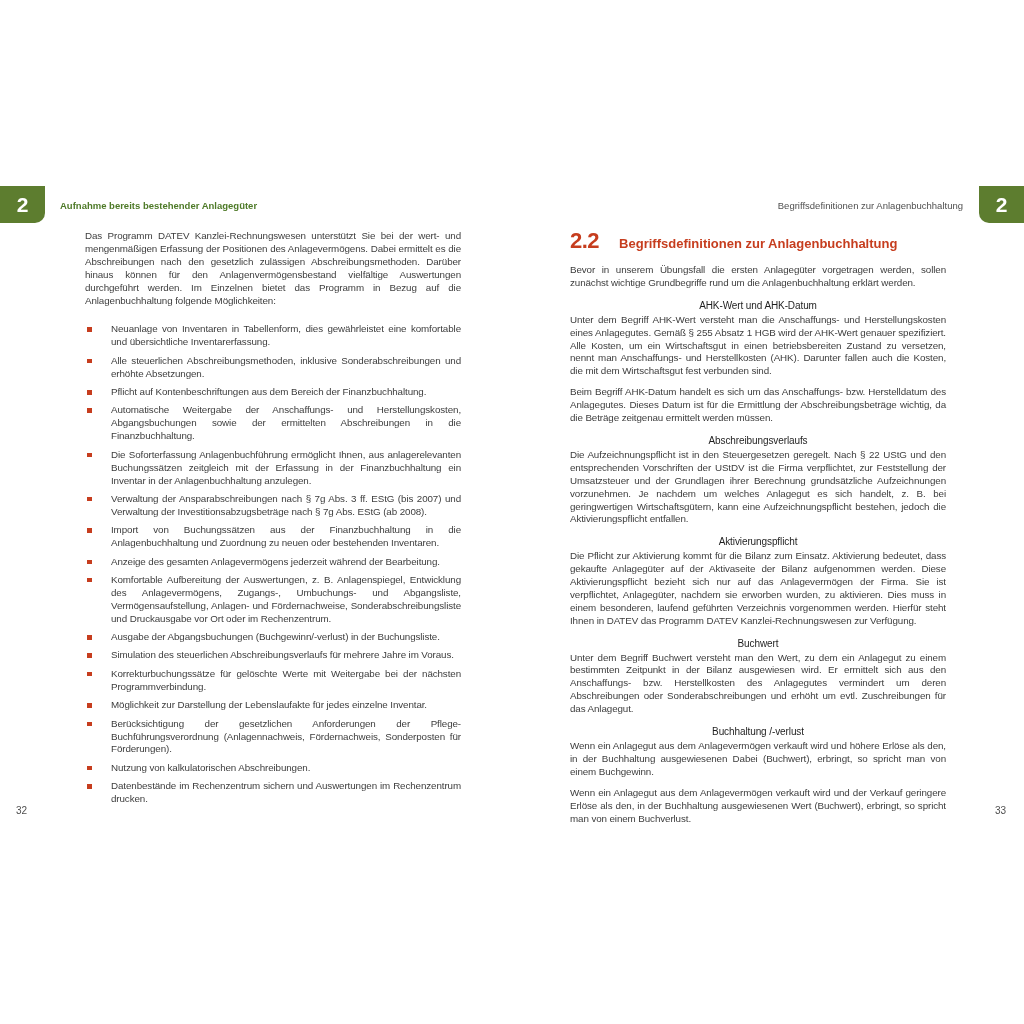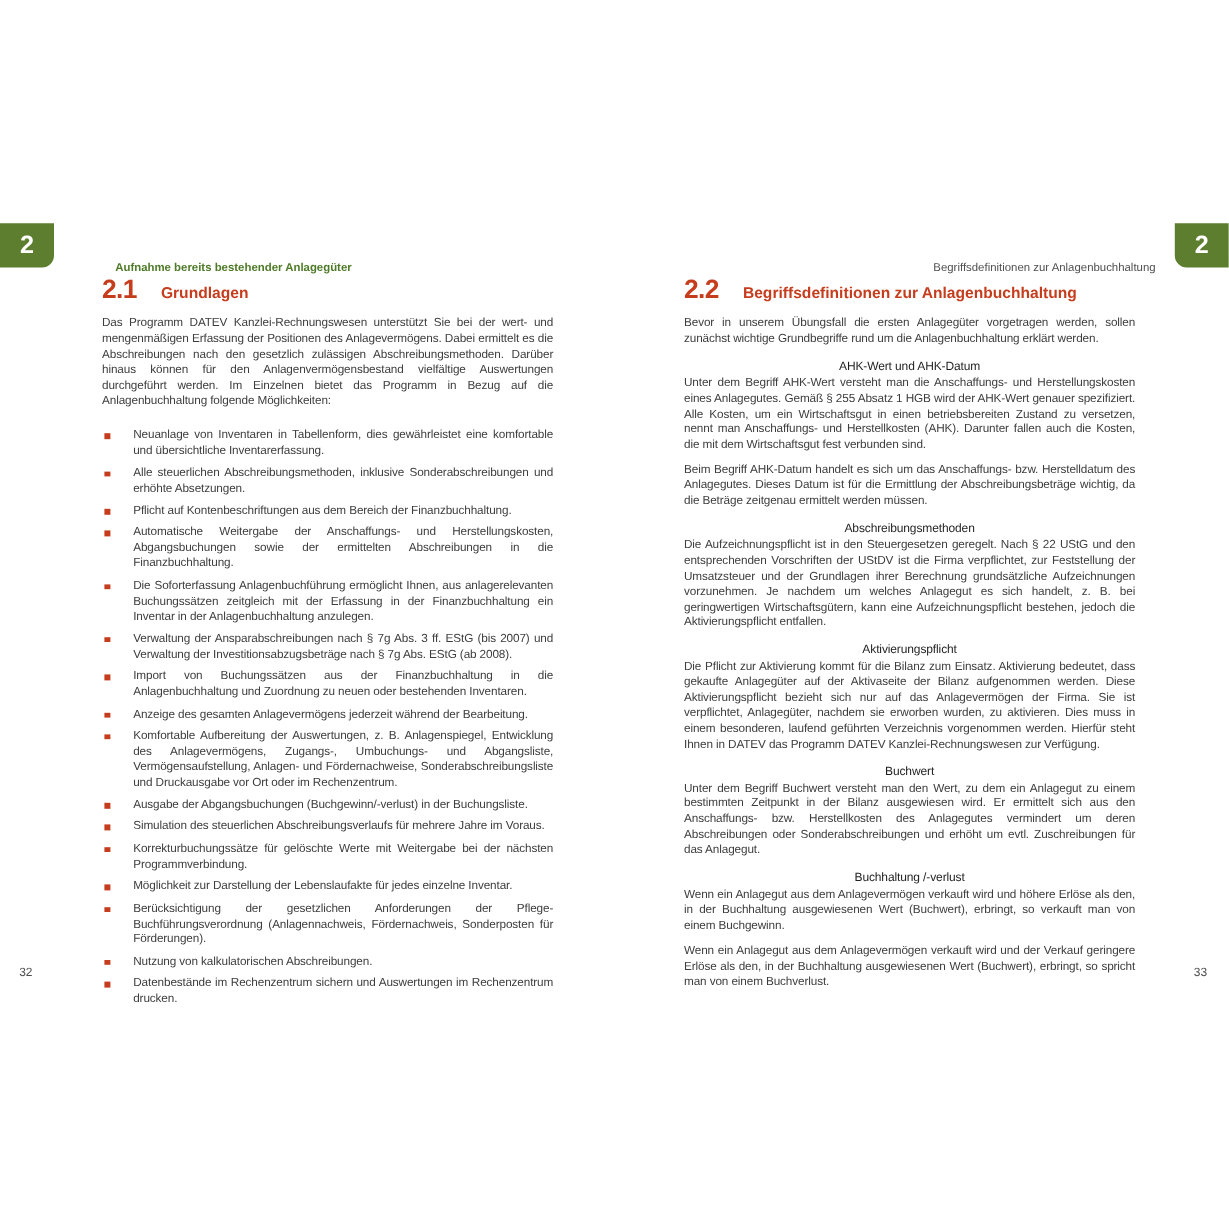--- a/index.html
+++ b/index.html
@@ -9,21 +9,21 @@
   }
   
   .tab{
     position:absolute;top:186px;width:45px;height:37px;background:#5d7d2f;color:#ffffff;
     display:flex;align-items:center;justify-content:center;
     font-size:21px;font-weight:bold;
   }
   .tab-left{left:0;border-radius:0 0 10px 0;}
   .tab-right{right:0;border-radius:0 0 0 10px;}
   
-  .running{position:absolute;top:218px;font-size:9.5px;letter-spacing:0;margin-left:36px;}
+  .running{position:absolute;top:200px;font-size:9.5px;letter-spacing:0;}
   .running-left{left:60px;color:#4e7a28;font-weight:bold;}
   .running-right{right:61px;color:#4f4f4f;font-weight:normal;}
   
   .col{position:absolute;top:230px;width:376px;}
   .col-left{left:85px;}
   .col-right{left:570px;}
   
   .sec-head{display:flex;align-items:flex-end;margin:0 0 12px 0;color:#c63d1e;}
   .sec-num{font-size:22px;font-weight:bold;line-height:22px;letter-spacing:-0.5px;}
   .sec-title{font-size:13px;font-weight:bold;line-height:15px;margin-left:20px;padding-bottom:1px;}
@@ -52,24 +52,20 @@
 </div>
 
 <div class="tab tab-right">
   <span>2</span>
 </div>
 
 <div class="running running-left">Aufnahme bereits bestehender Anlagegüter</div>
 <div class="running running-right">Begriffsdefinitionen zur Anlagenbuchhaltung</div>
 
 <div class="col col-left">
-  <div class="sec-head">
-    <span class="sec-num">2.1</span>
-    <span class="sec-title">Grundlagen</span>
-  </div>
   <div class="body-text">
     <p class="para">Das Programm DATEV Kanzlei-Rechnungswesen unterstützt Sie bei der wert- und mengenmäßigen Erfassung der Positionen des Anlagevermögens. Dabei ermittelt es die Abschreibungen nach den gesetzlich zulässigen Abschreibungsmethoden. Darüber hinaus können für den Anlagenvermögensbestand vielfältige Auswertungen durchgeführt werden. Im Einzelnen bietet das Programm in Bezug auf die Anlagenbuchhaltung folgende Möglichkeiten:</p>
     <ul class="bullets">
       <li><span class="sq"></span><span>Neuanlage von Inventaren in Tabellenform, dies gewährleistet eine komfortable und übersichtliche Inventarerfassung.</span></li>
       <li><span class="sq"></span><span>Alle steuerlichen Abschreibungsmethoden, inklusive Sonderabschreibungen und erhöhte Absetzungen.</span></li>
       <li><span class="sq"></span><span>Pflicht auf Kontenbeschriftungen aus dem Bereich der Finanzbuchhaltung.</span></li>
       <li><span class="sq"></span><span>Automatische Weitergabe der Anschaffungs- und Herstellungskosten, Abgangsbuchungen sowie der ermittelten Abschreibungen in die Finanzbuchhaltung.</span></li>
       <li><span class="sq"></span><span>Die Soforterfassung Anlagenbuchführung ermöglicht Ihnen, aus anlagerelevanten Buchungssätzen zeitgleich mit der Erfassung in der Finanzbuchhaltung ein Inventar in der Anlagenbuchhaltung anzulegen.</span></li>
       <li><span class="sq"></span><span>Verwaltung der Ansparabschreibungen nach § 7g Abs. 3 ff. EStG (bis 2007) und Verwaltung der Investitionsabzugsbeträge nach § 7g Abs. EStG (ab 2008).</span></li>
       <li><span class="sq"></span><span>Import von Buchungssätzen aus der Finanzbuchhaltung in die Anlagenbuchhaltung und Zuordnung zu neuen oder bestehenden Inventaren.</span></li>
@@ -94,36 +90,36 @@
   <div class="body-text">
     <p class="para">Bevor in unserem Übungsfall die ersten Anlagegüter vorgetragen werden, sollen zunächst wichtige Grundbegriffe rund um die Anlagenbuchhaltung erklärt werden.</p>
 
     <div class="def">
       <div class="def-term">AHK-Wert und AHK-Datum</div>
       <p>Unter dem Begriff AHK-Wert versteht man die Anschaffungs- und Herstellungskosten eines Anlagegutes. Gemäß § 255 Absatz 1 HGB wird der AHK-Wert genauer spezifiziert. Alle Kosten, um ein Wirtschaftsgut in einen betriebsbereiten Zustand zu versetzen, nennt man Anschaffungs- und Herstellkosten (AHK). Darunter fallen auch die Kosten, die mit dem Wirtschaftsgut fest verbunden sind.</p>
       <p>Beim Begriff AHK-Datum handelt es sich um das Anschaffungs- bzw. Herstelldatum des Anlagegutes. Dieses Datum ist für die Ermittlung der Abschreibungsbeträge wichtig, da die Beträge zeitgenau ermittelt werden müssen.</p>
     </div>
 
     <div class="def">
-      <div class="def-term">Abschreibungsmethoden</div>
+      <div class="def-term">Abschreibungsverlaufs</div>
       <p>Die Aufzeichnungspflicht ist in den Steuergesetzen geregelt. Nach § 22 UStG und den entsprechenden Vorschriften der UStDV ist die Firma verpflichtet, zur Feststellung der Umsatzsteuer und der Grundlagen ihrer Berechnung grundsätzliche Aufzeichnungen vorzunehmen. Je nachdem um welches Anlagegut es sich handelt, z. B. bei geringwertigen Wirtschaftsgütern, kann eine Aufzeichnungspflicht bestehen, jedoch die Aktivierungspflicht entfallen.</p>
     </div>
 
     <div class="def">
       <div class="def-term">Aktivierungspflicht</div>
       <p>Die Pflicht zur Aktivierung kommt für die Bilanz zum Einsatz. Aktivierung bedeutet, dass gekaufte Anlagegüter auf der Aktivaseite der Bilanz aufgenommen werden. Diese Aktivierungspflicht bezieht sich nur auf das Anlagevermögen der Firma. Sie ist verpflichtet, Anlagegüter, nachdem sie erworben wurden, zu aktivieren. Dies muss in einem besonderen, laufend geführten Verzeichnis vorgenommen werden. Hierfür steht Ihnen in DATEV das Programm DATEV Kanzlei-Rechnungswesen zur Verfügung.</p>
     </div>
 
     <div class="def">
       <div class="def-term">Buchwert</div>
       <p>Unter dem Begriff Buchwert versteht man den Wert, zu dem ein Anlagegut zu einem bestimmten Zeitpunkt in der Bilanz ausgewiesen wird. Er ermittelt sich aus den Anschaffungs- bzw. Herstellkosten des Anlagegutes vermindert um deren Abschreibungen oder Sonderabschreibungen und erhöht um evtl. Zuschreibungen für das Anlagegut.</p>
     </div>
 
     <div class="def">
       <div class="def-term">Buchhaltung /-verlust</div>
-      <p>Wenn ein Anlagegut aus dem Anlagevermögen verkauft wird und höhere Erlöse als den, in der Buchhaltung ausgewiesenen Wert (Buchwert), erbringt, so verkauft man von einem Buchgewinn.</p>
+      <p>Wenn ein Anlagegut aus dem Anlagevermögen verkauft wird und höhere Erlöse als den, in der Buchhaltung ausgewiesenen Dabei (Buchwert), erbringt, so spricht man von einem Buchgewinn.</p>
       <p>Wenn ein Anlagegut aus dem Anlagevermögen verkauft wird und der Verkauf geringere Erlöse als den, in der Buchhaltung ausgewiesenen Wert (Buchwert), erbringt, so spricht man von einem Buchverlust.</p>
     </div>
   </div>
 </div>
 
 <div class="folio folio-left">32</div>
 <div class="folio folio-right">33</div>
 
 </body></html>

